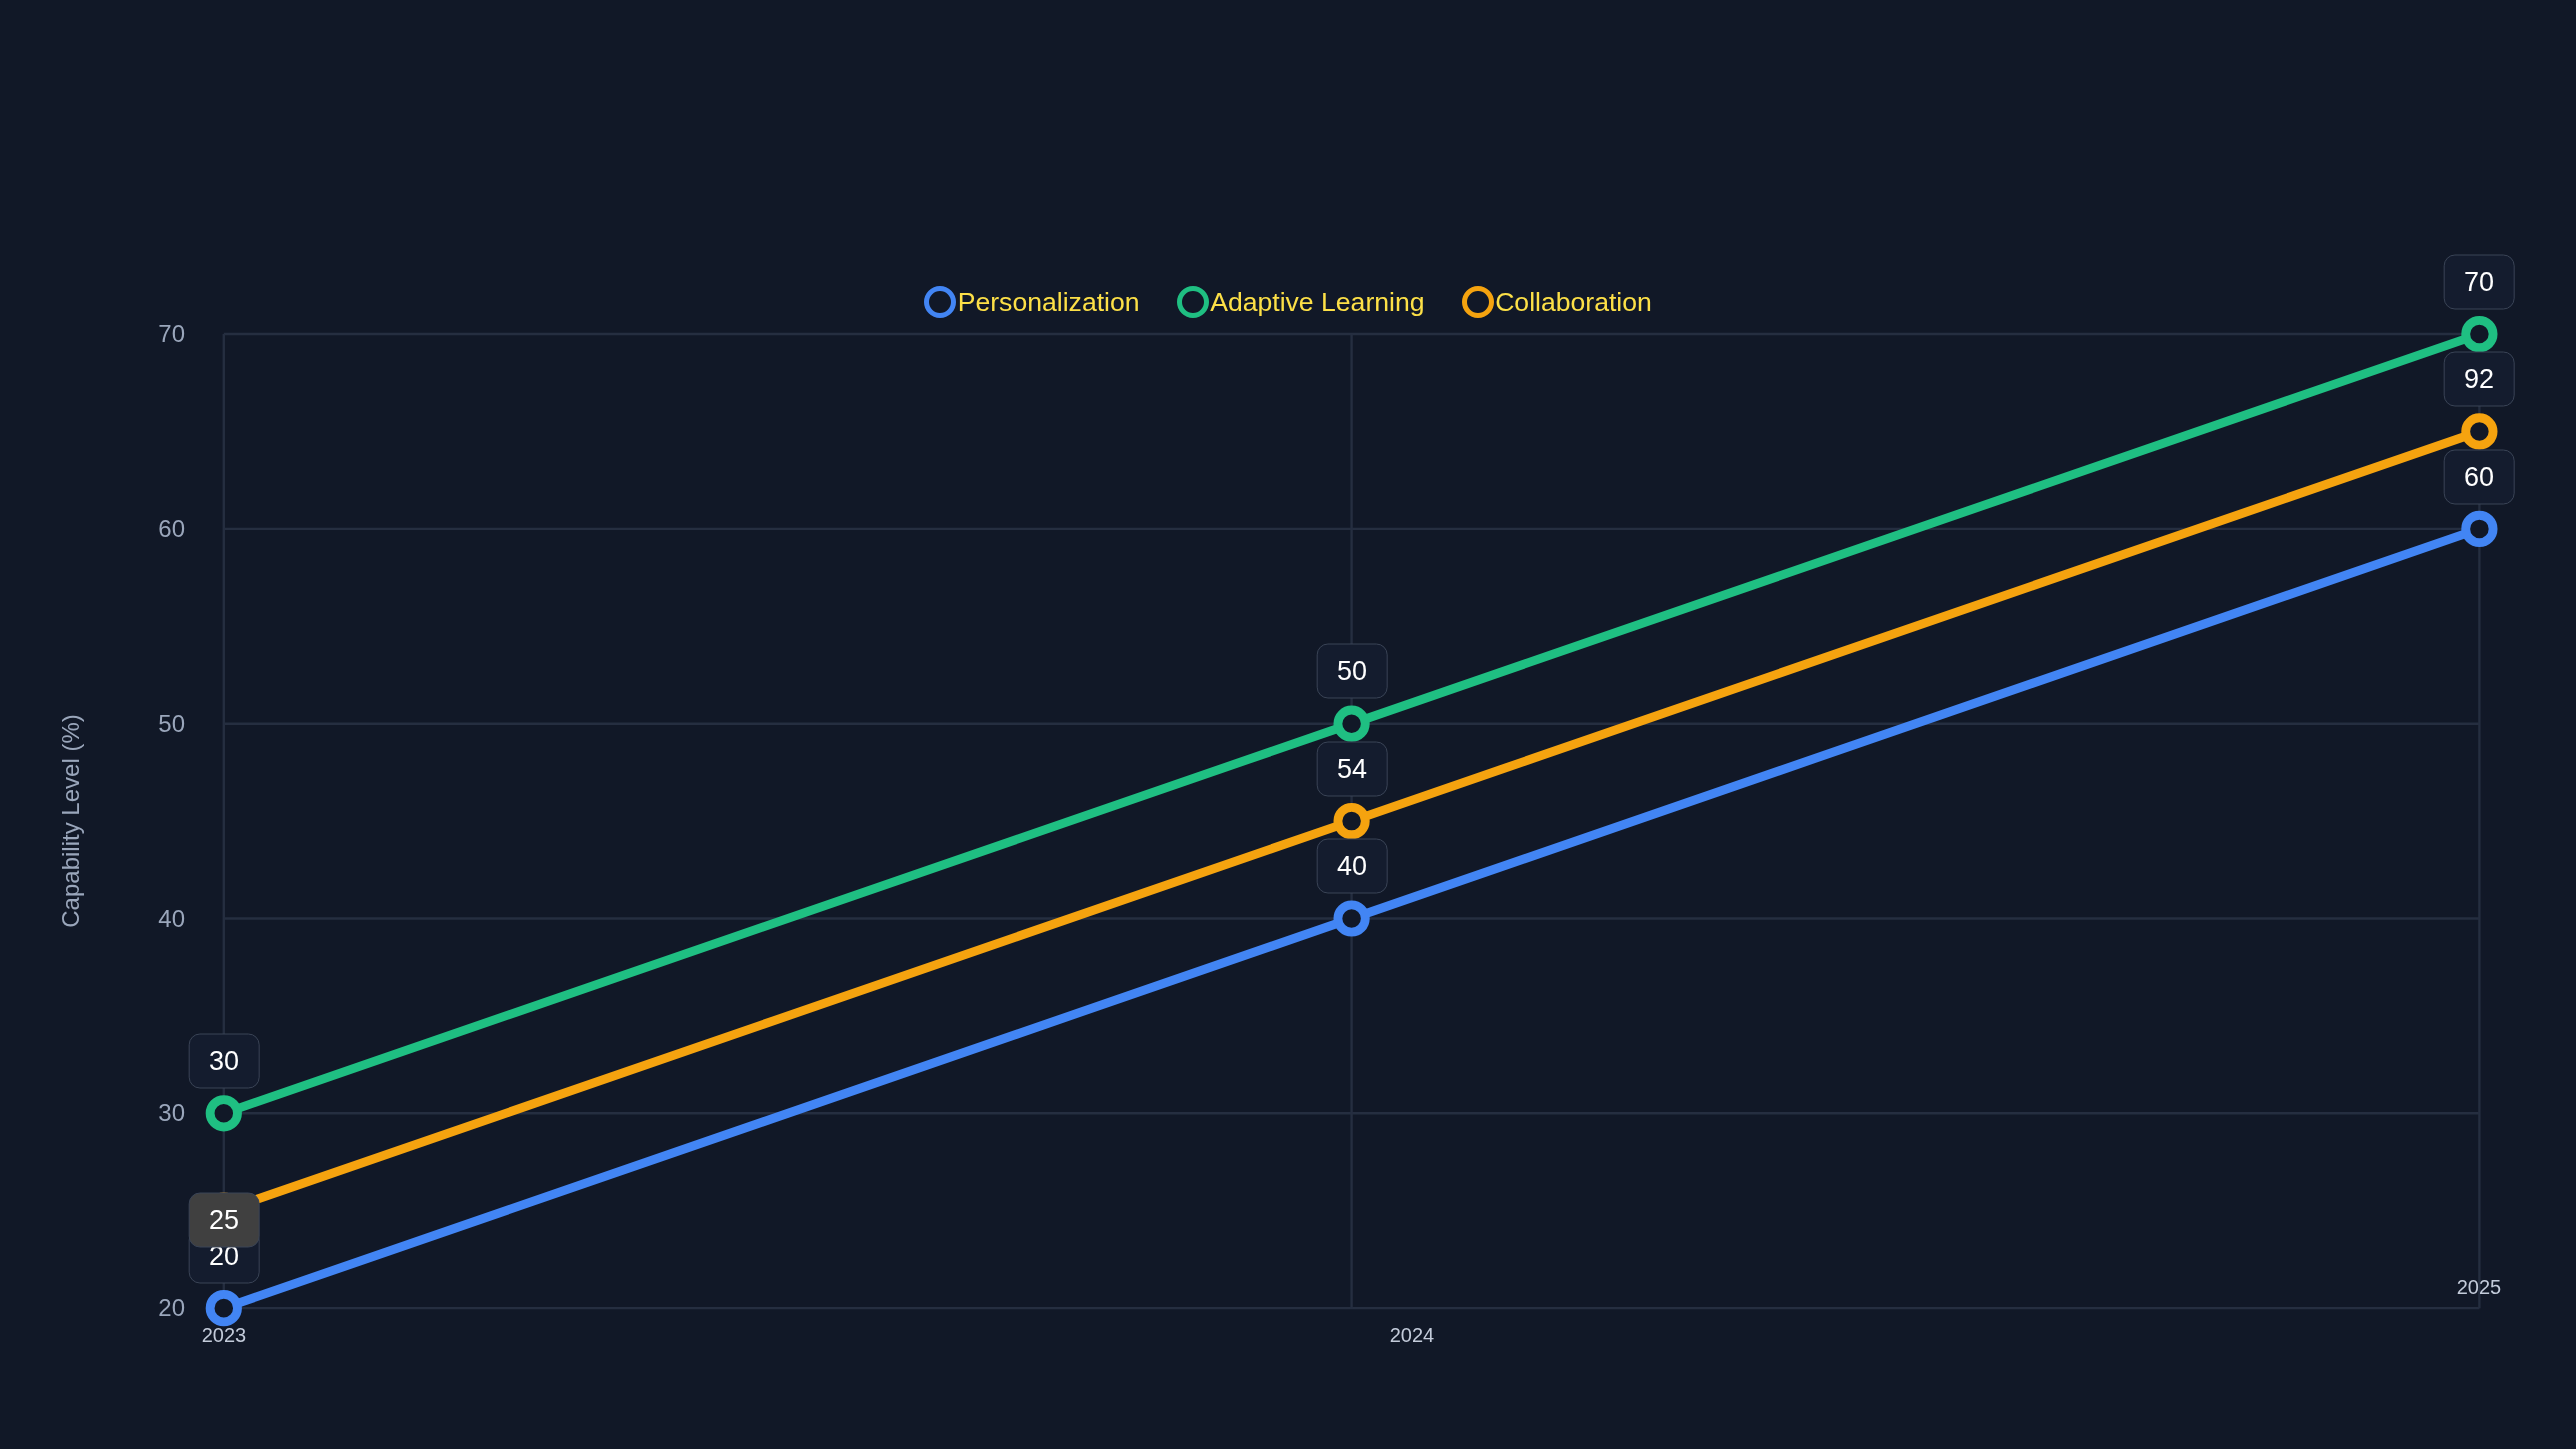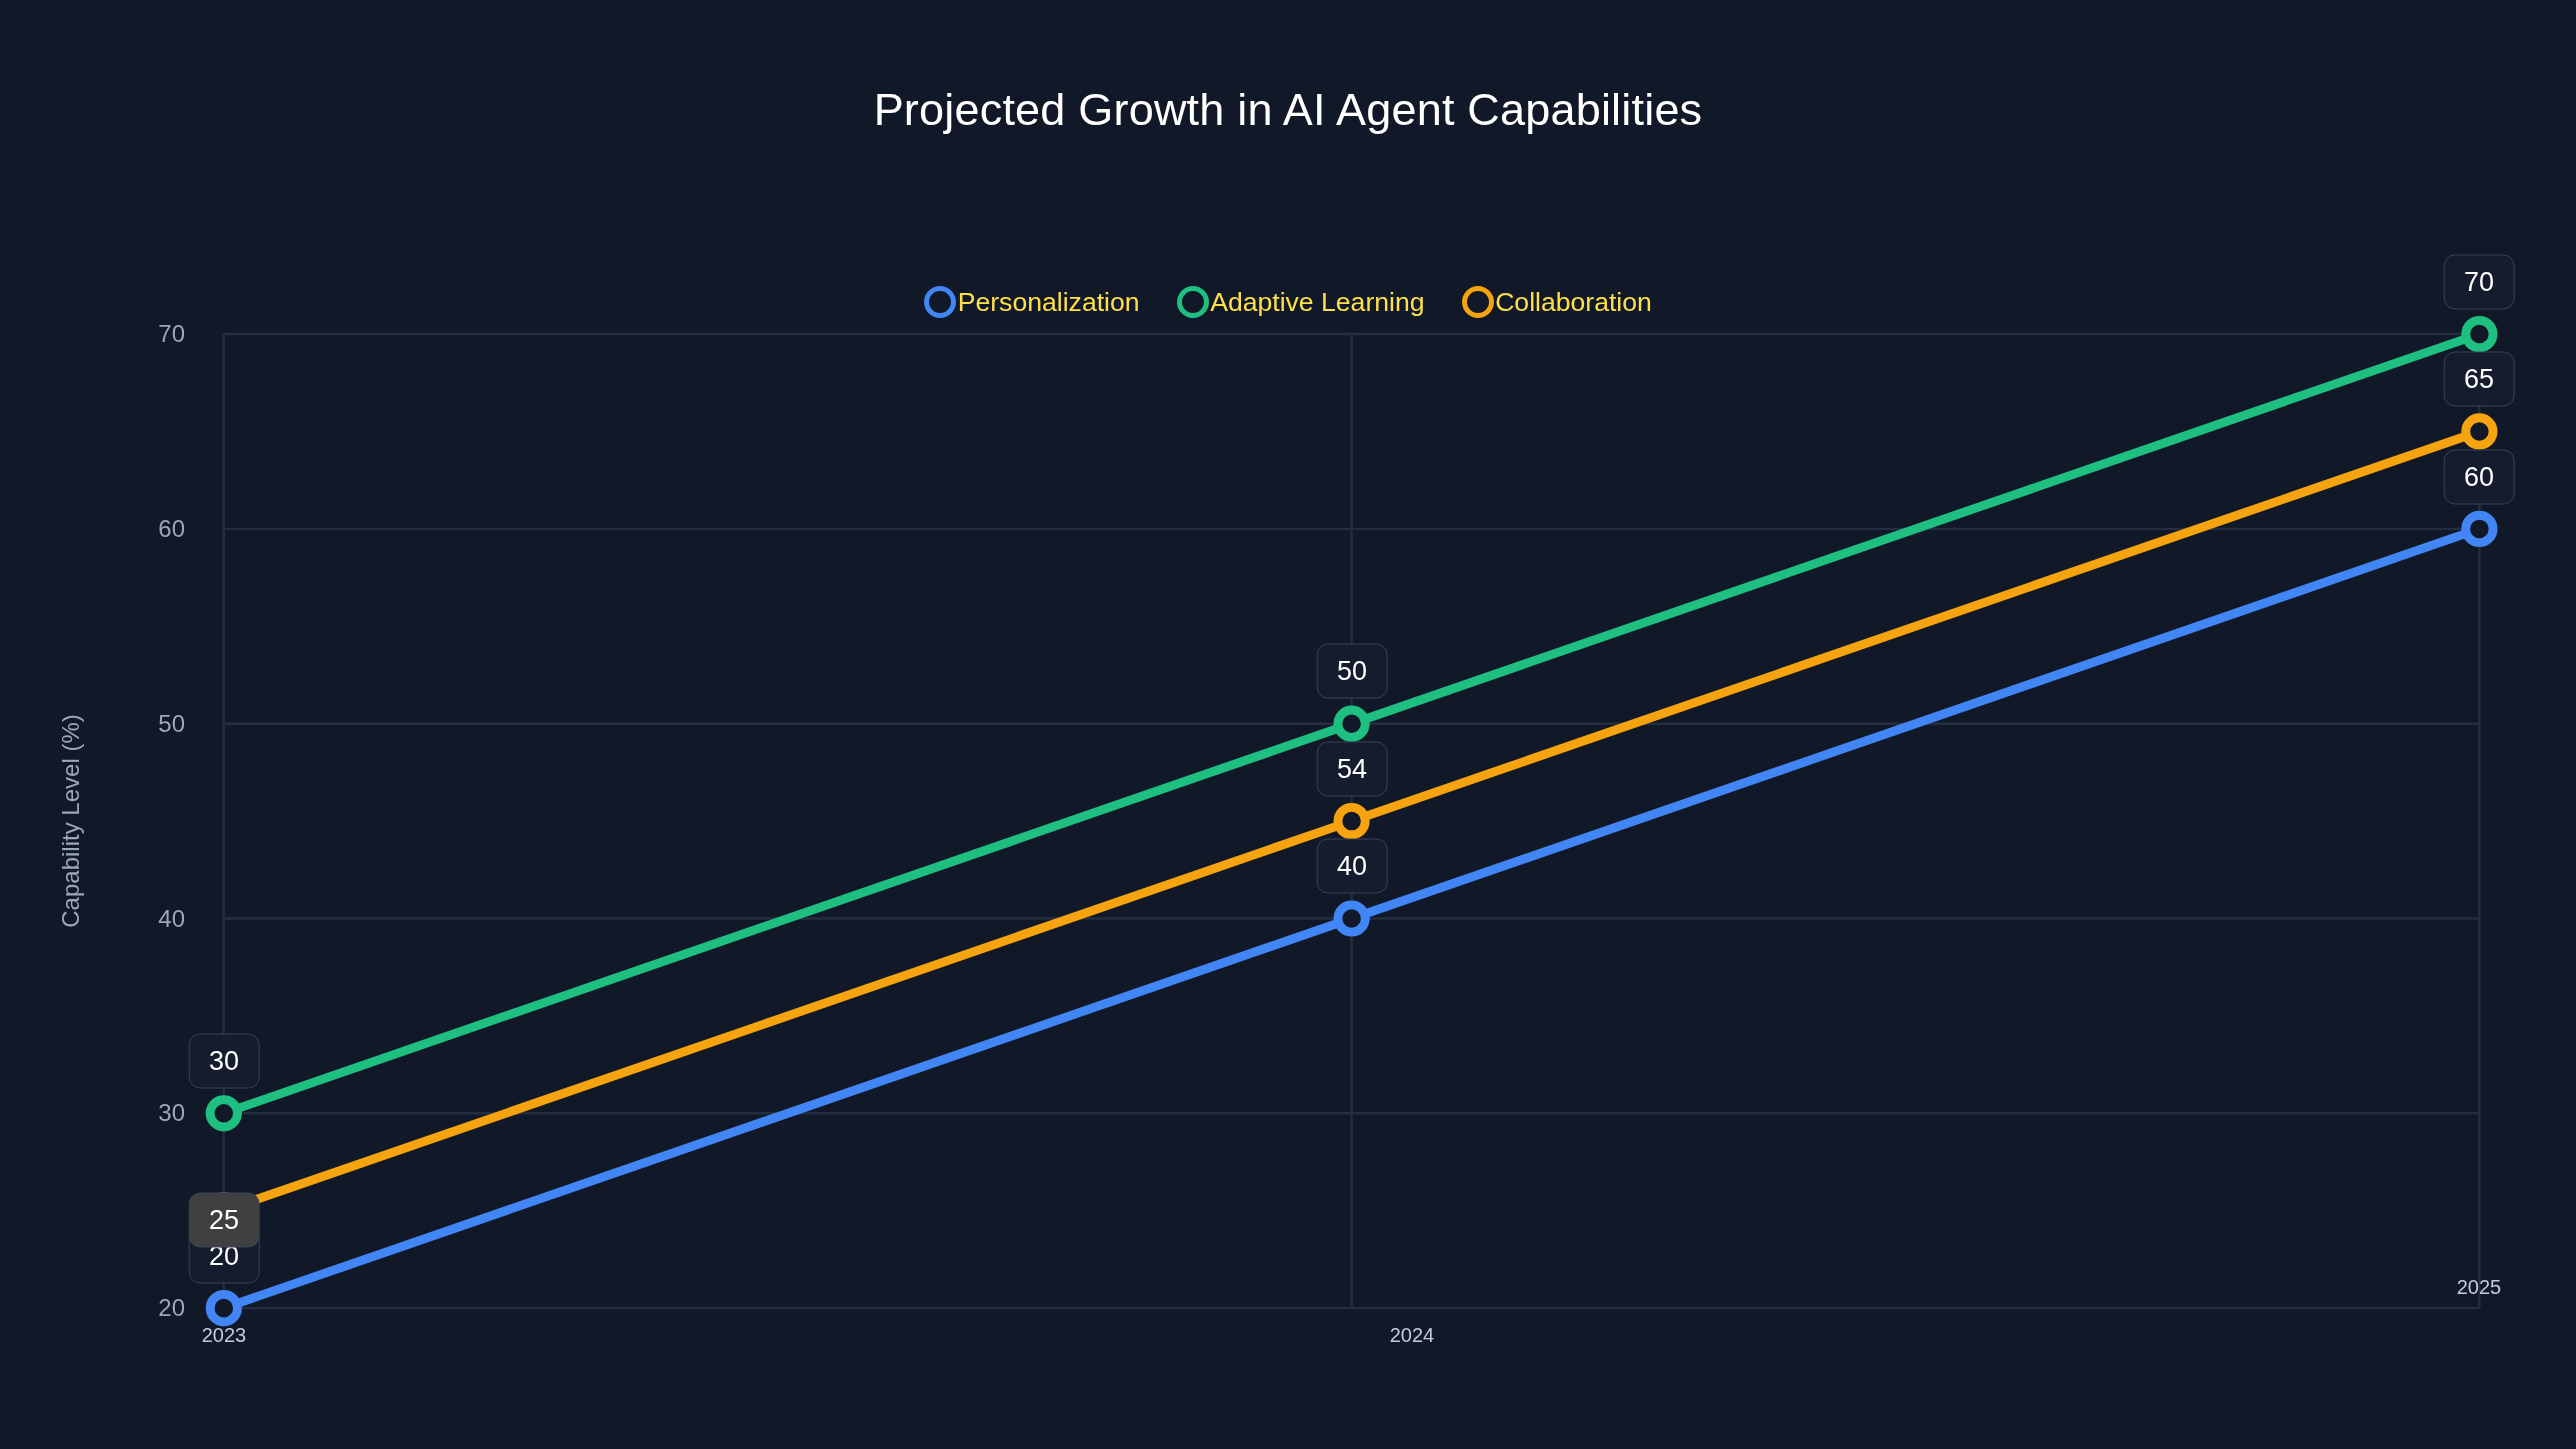--- a/index.html
+++ b/index.html
@@ -103,21 +103,20 @@
     line-height: 1;
     padding: 13px 19.3px;
     white-space: nowrap;
   }
 </style>
 </head>
 <body>
 
 <div id="root">
 
-  <div id="chart-title">Projected Growth in AI Agent Capabilities</div>
 
   <div id="legend">
       <div class="legend-item">
         <span class="legend-ring" style="border-color: rgb(66, 133, 244);"></span>
         <span class="legend-label">Personalization</span>
       </div>
       <div class="legend-item">
         <span class="legend-ring" style="border-color: rgb(31, 191, 130);"></span>
         <span class="legend-label">Adaptive Learning</span>
       </div>
@@ -167,17 +166,17 @@
 
   <div id="label-layer">
       <div class="point-label" style="left: 224px; top: 1256px; background: rgb(20, 28, 46); border-color: rgb(58, 68, 86);">20</div>
       <div class="point-label" style="left: 1352px; top: 866px; background: rgb(20, 28, 46); border-color: rgb(58, 68, 86);">40</div>
       <div class="point-label" style="left: 2479px; top: 477px; background: rgb(20, 28, 46); border-color: rgb(58, 68, 86);">60</div>
       <div class="point-label" style="left: 224px; top: 1061px; background: rgb(20, 28, 46); border-color: rgb(58, 68, 86);">30</div>
       <div class="point-label" style="left: 1352px; top: 671px; background: rgb(20, 28, 46); border-color: rgb(58, 68, 86);">50</div>
       <div class="point-label" style="left: 2479px; top: 282px; background: rgb(20, 28, 46); border-color: rgb(58, 68, 86);">70</div>
       <div class="point-label" style="left: 224px; top: 1220px; background: #404040; border-color: rgb(58, 68, 86);">25</div>
       <div class="point-label" style="left: 1352px; top: 769px; background: rgb(20, 28, 46); border-color: rgb(58, 68, 86);">54</div>
-      <div class="point-label" style="left: 2479px; top: 379px; background: rgb(20, 28, 46); border-color: rgb(58, 68, 86);">65</div>
+      <div class="point-label" style="left: 2479px; top: 379px; background: rgb(20, 28, 46); border-color: rgb(58, 68, 86);">92</div>
     </div>
 
 </div>
 
 
 </body></html>

